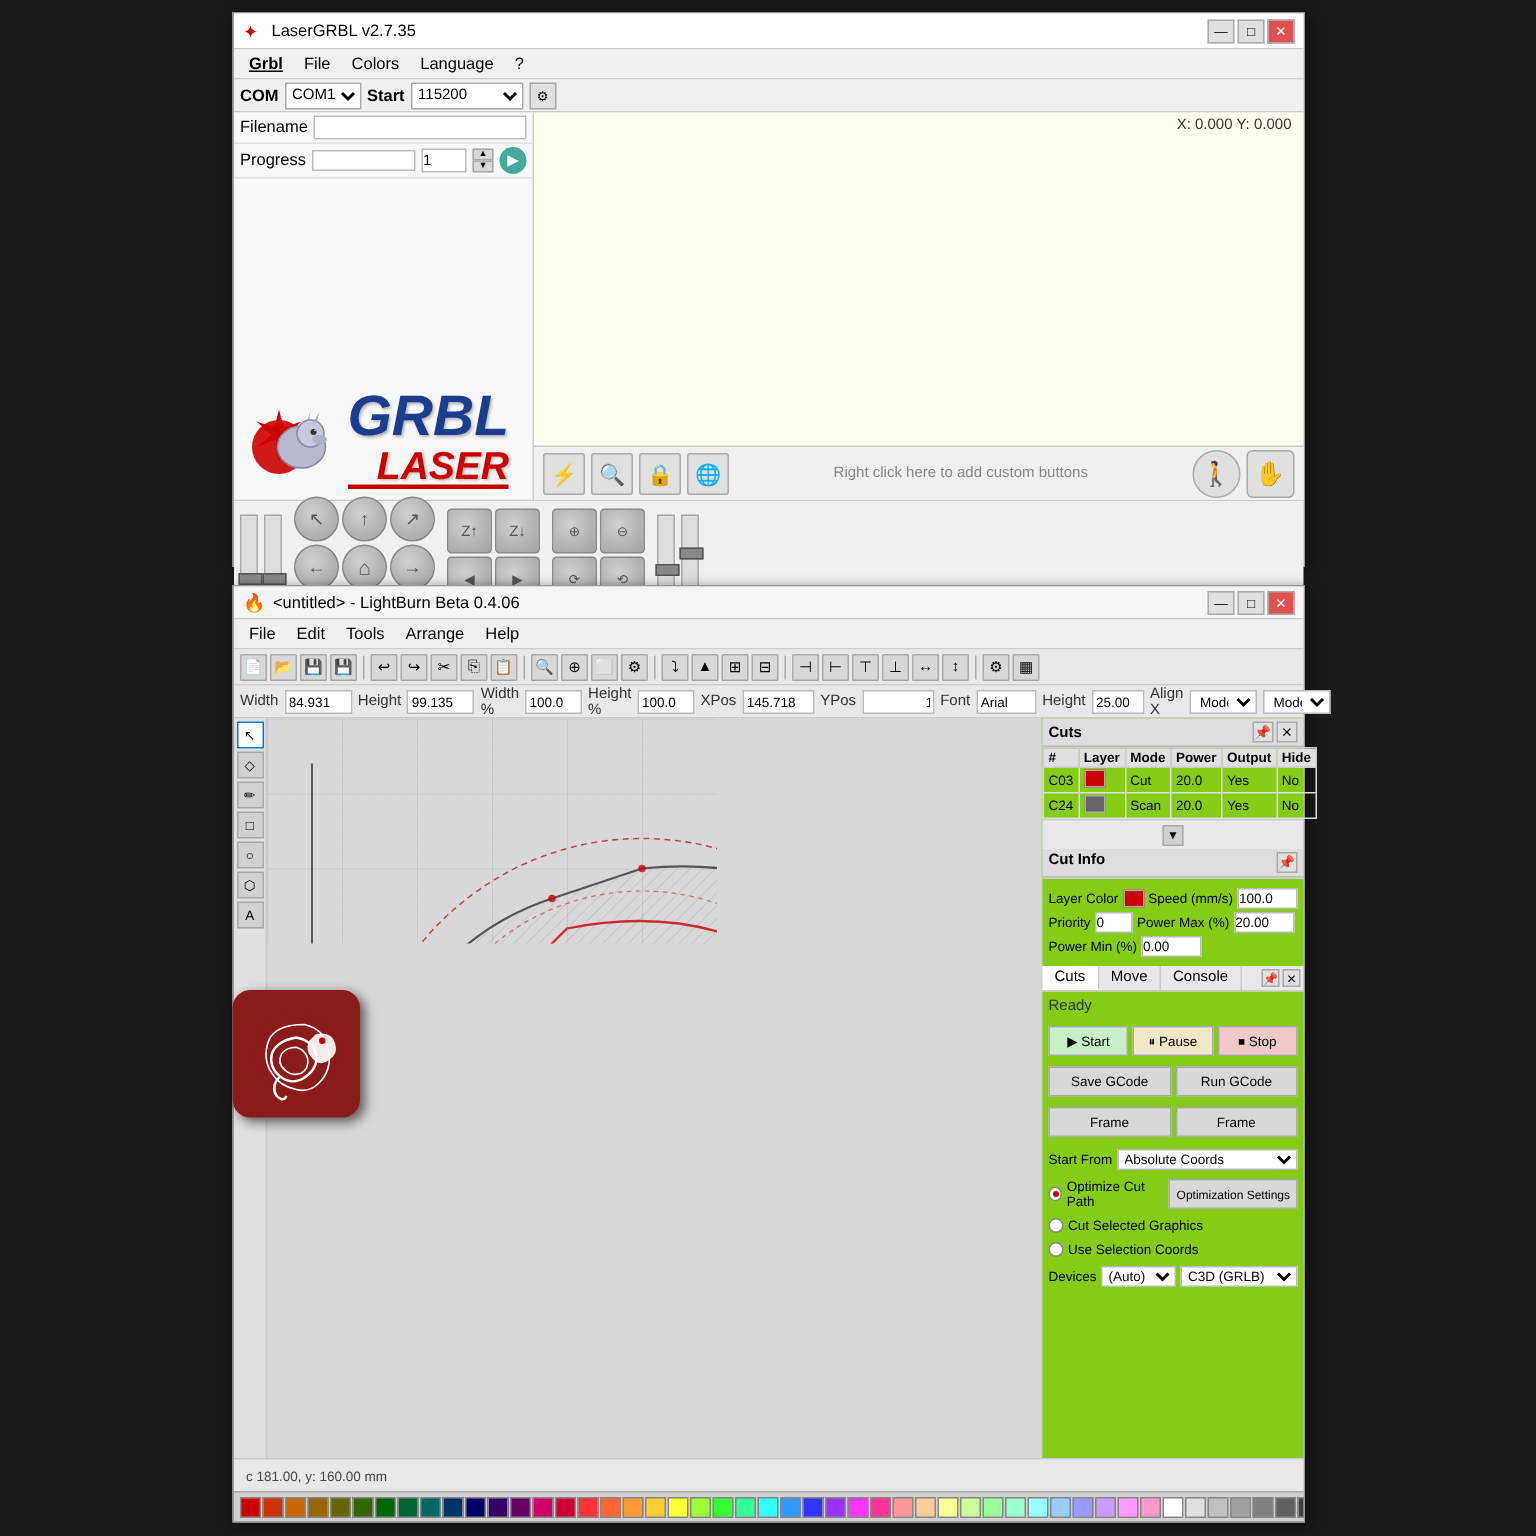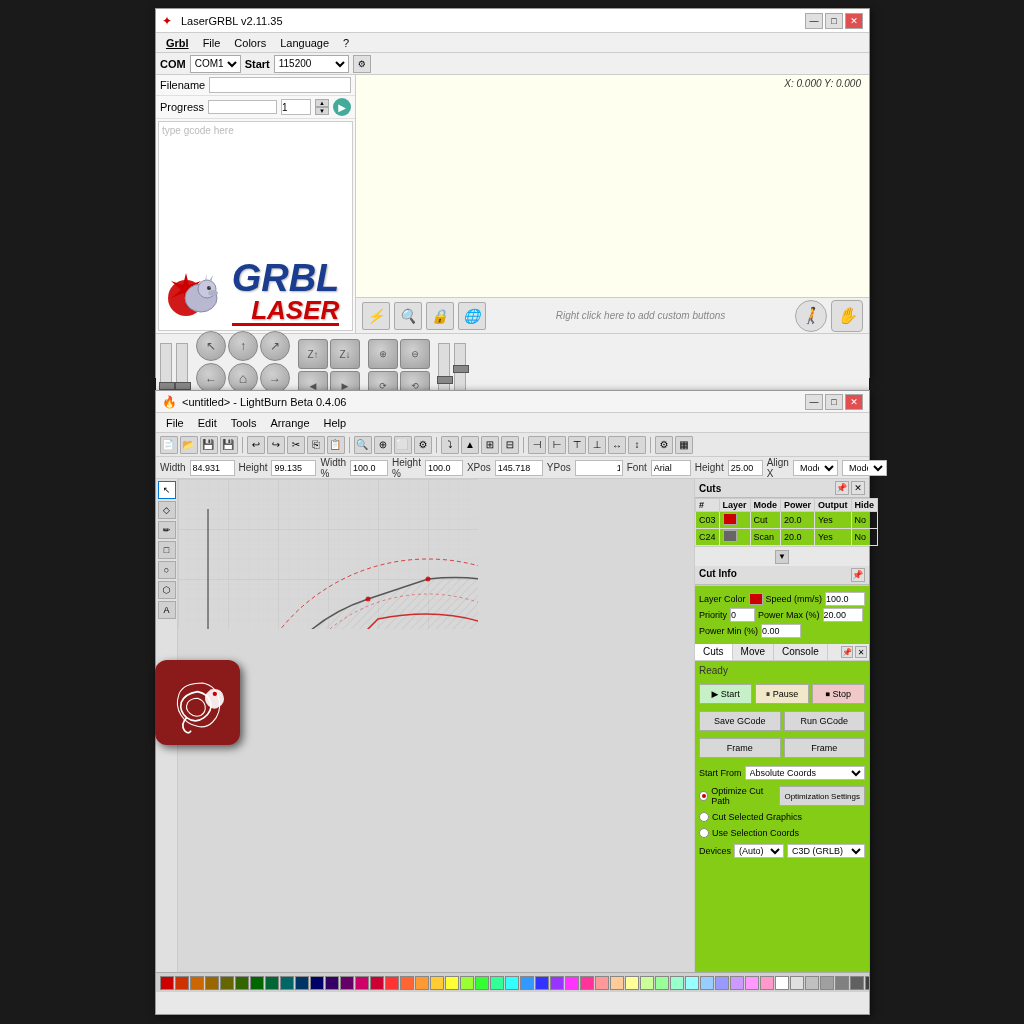--- a/index.html
+++ b/index.html
@@ -217,21 +217,20 @@
       border-bottom: 3px solid #cc0000;
       text-shadow: 1px 1px 2px rgba(0,0,0,0.3);
       text-align: right;
     }
 
     
     .grbl-canvas {
       flex: 1;
       background: #fffff0;
       position: relative;
-      font-style: italic;
     }
     .grbl-coords {
       position: absolute;
       top: 3px;
       right: 8px;
       font-size: 10px;
       color: #333;
     }
 
     
@@ -676,21 +675,21 @@
     }
   </style>
 </head>
 <body>
 
 <div class="top-window">
 
   <div class="window-titlebar">
     <div class="titlebar-left">
       <span class="titlebar-icon">✦</span>
-      <span class="titlebar-title">LaserGRBL v2.11.35</span>
+      <span class="titlebar-title">LaserGRBL v2.7.35</span>
     </div>
     <div class="titlebar-controls">
       <div class="titlebar-btn">—</div>
       <div class="titlebar-btn">□</div>
       <div class="titlebar-btn close">✕</div>
     </div>
   </div>
 
   <div class="window-menubar">
     <span class="menu-item" style="font-weight:bold;text-decoration:underline;">Grbl</span>
@@ -725,23 +724,20 @@
         <span>Progress</span>
         <div class="grbl-progress-bar"></div>
         <input class="grbl-spin" type="number" value="1" style="width: 30px; height: 16px; font-size: 10px; border: 1px solid rgb(187, 187, 187);">
         <div style="width:14px;display:flex;flex-direction:column;gap:0;">
           <div style="height:8px;background:#d8d8d8;border:1px solid #aaa;font-size:6px;display:flex;align-items:center;justify-content:center;">▲</div>
           <div style="height:8px;background:#d8d8d8;border:1px solid #aaa;font-size:6px;display:flex;align-items:center;justify-content:center;">▼</div>
         </div>
         <div style="width:18px;height:18px;background:#4a9;border:none;border-radius:50%;display:flex;align-items:center;justify-content:center;font-size:10px;color:white;">▶</div>
       </div>
 
-      <div class="grbl-code-area">
-        <span style="color:#bbb;font-size:10px;">type gcode here</span>
-      </div>
     </div>
 
     <div class="grbl-canvas">
       <span class="grbl-coords">X: 0.000 Y: 0.000</span>
 
       <div class="grbl-canvas-bottom">
         <div class="canvas-tool-btn">⚡</div>
         <div class="canvas-tool-btn">🔍</div>
         <div class="canvas-tool-btn">🔒</div>
         <div class="canvas-tool-btn">🌐</div>
@@ -1127,20 +1123,23 @@
             <option>(Auto)</option>
           </select>
           <select class="lb-small-select" style="flex:1;">
             <option>C3D (GRLB)</option>
           </select>
         </div>
       </div>
     </div>
   </div>
 
+  <div class="lb-statusbar">
+    <span>c 181.00, y: 160.00 mm</span>
+  </div>
 
   <div class="lb-palette" id="lb-palette">
   <div class="palette-color" style="background: rgb(204, 0, 0);"></div>
       <div class="palette-color" style="background: rgb(204, 51, 0);"></div>
       <div class="palette-color" style="background: rgb(204, 102, 0);"></div>
       <div class="palette-color" style="background: rgb(153, 102, 0);"></div>
       <div class="palette-color" style="background: rgb(102, 102, 0);"></div>
       <div class="palette-color" style="background: rgb(51, 102, 0);"></div>
       <div class="palette-color" style="background: rgb(0, 102, 0);"></div>
       <div class="palette-color" style="background: rgb(0, 102, 51);"></div>

